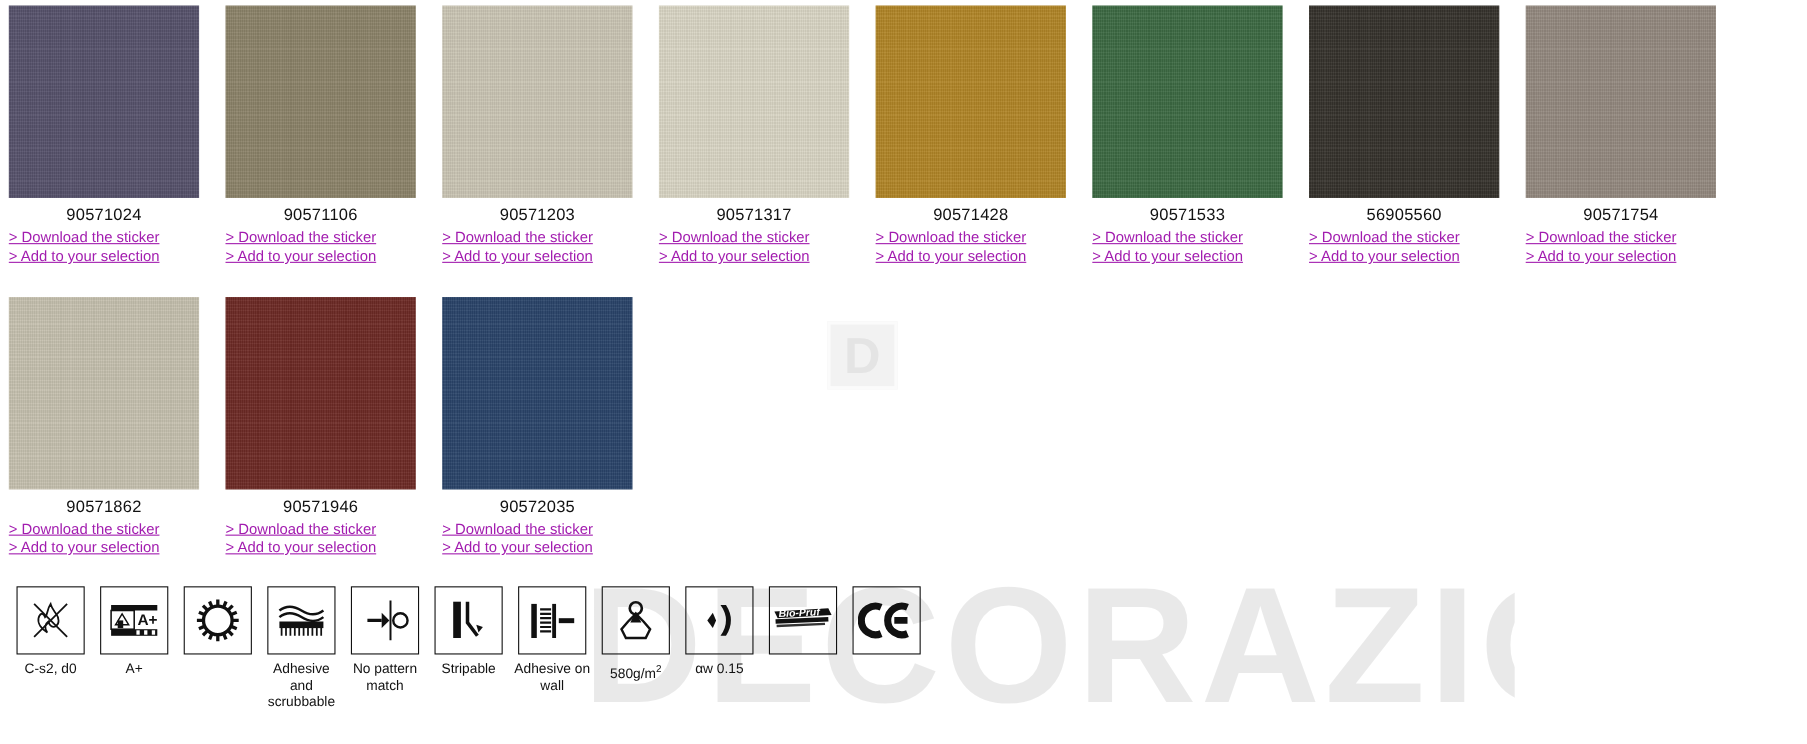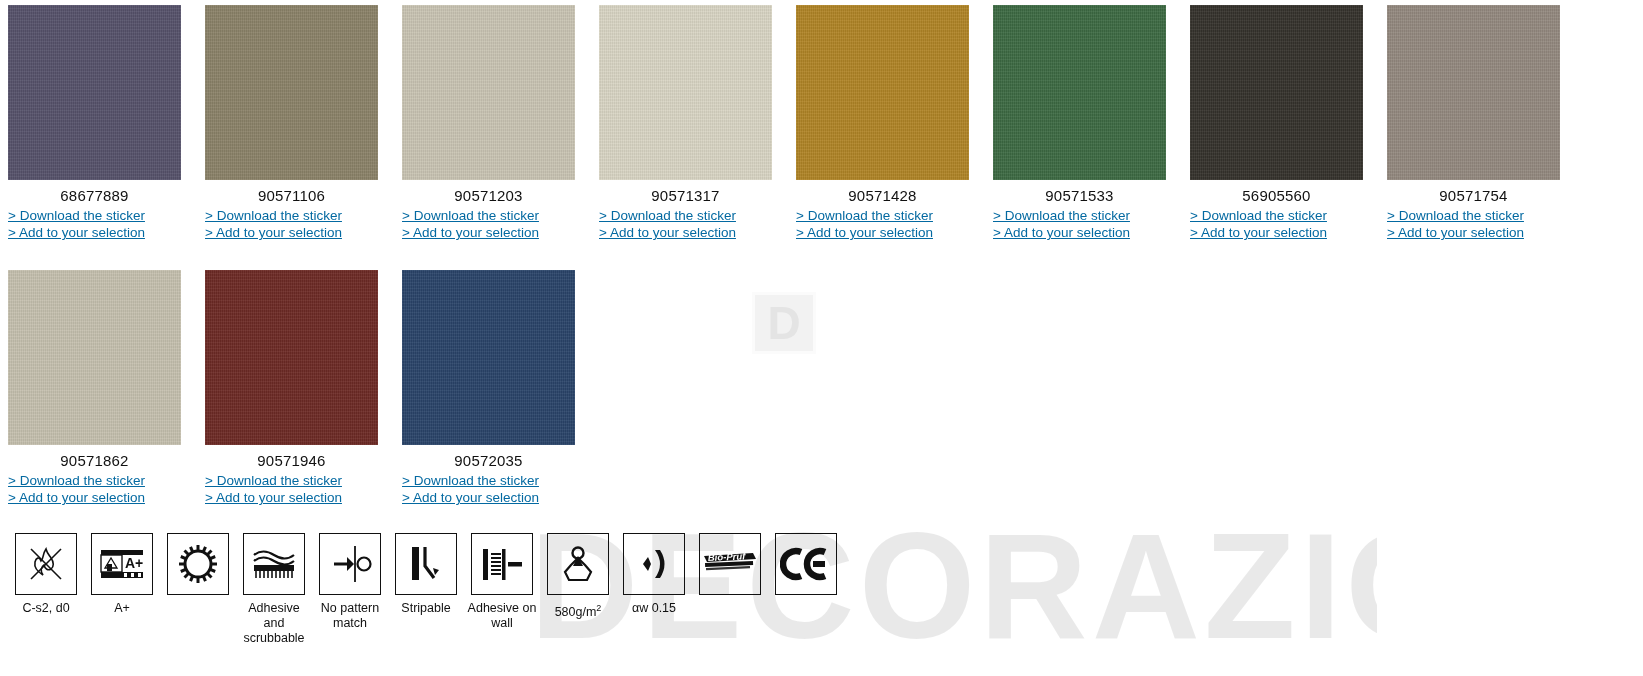--- a/index.html
+++ b/index.html
@@ -88,21 +88,21 @@
     width:173px;
     letter-spacing:.2px;
   }
   .links{
     margin-top:3px;
     width:185px;
   }
   .links a{
     display:block;
     font-size:13.5px;
-    color:#0369a1;
+    color:#a21caf;
     text-decoration:underline;
     line-height:17px;
     white-space:nowrap;
   }
 
   
   #icons{
     position:absolute;
     left:8px; top:533px;
     display:flex;
@@ -142,21 +142,21 @@
 </div>
 <div id="wm-badge">
   <div class="d">D</div>
 </div>
 
 <div id="grid">
   <div class="row">
 
     <div class="cell">
       <div class="swatch" style="background-color: rgb(86, 82, 107);"></div>
-      <div class="ref">68677889</div>
+      <div class="ref">90571024</div>
       <div class="links">
         <a href="#">&gt; Download the sticker</a>
         <a href="#">&gt; Add to your selection</a>
       </div>
     </div>
 
     <div class="cell">
       <div class="swatch" style="background-color: rgb(139, 130, 104);"></div>
       <div class="ref">90571106</div>
       <div class="links">

